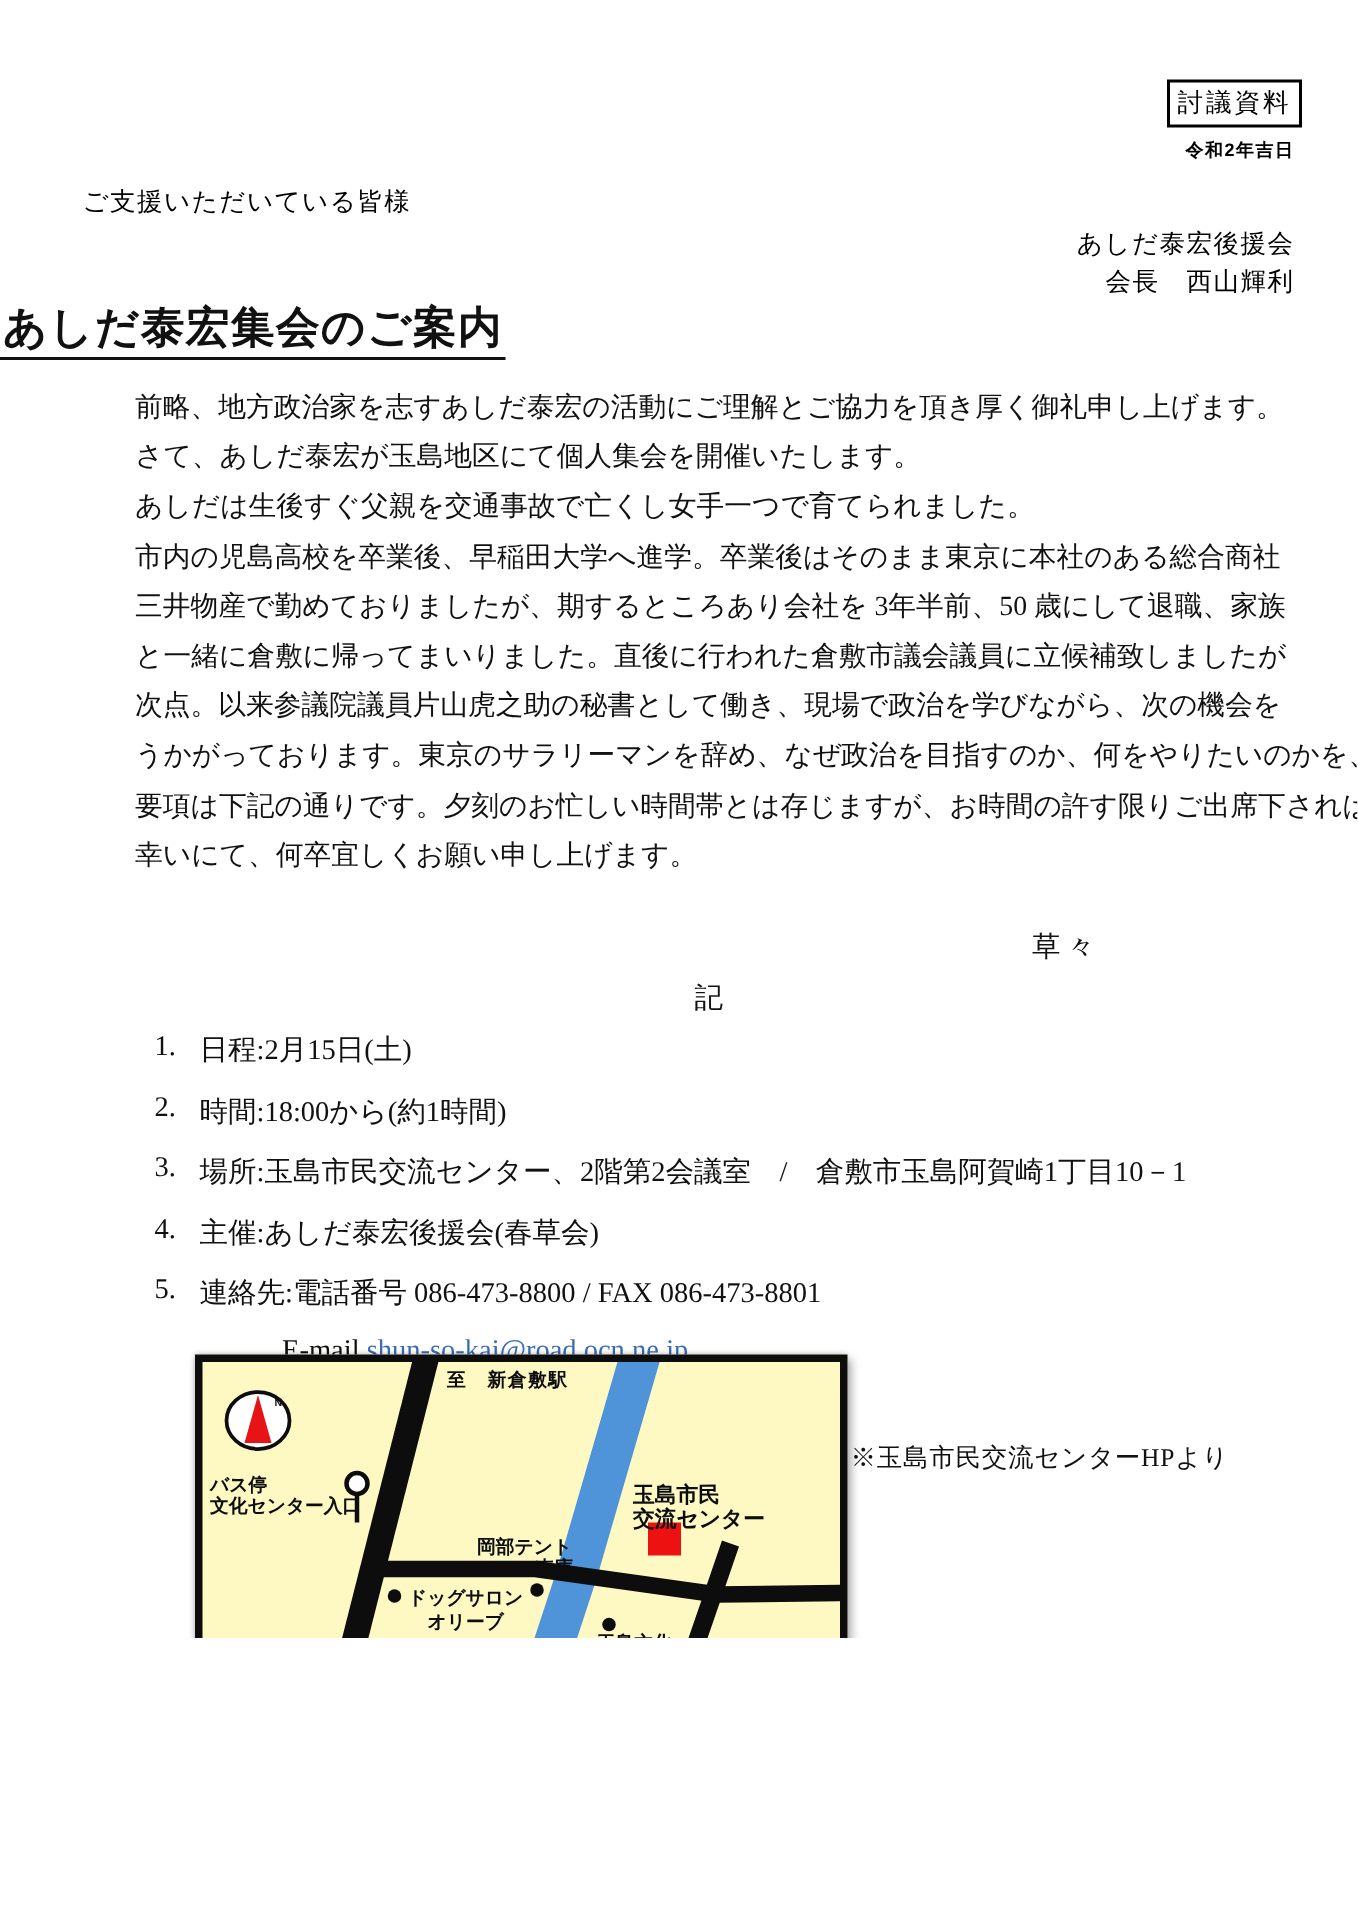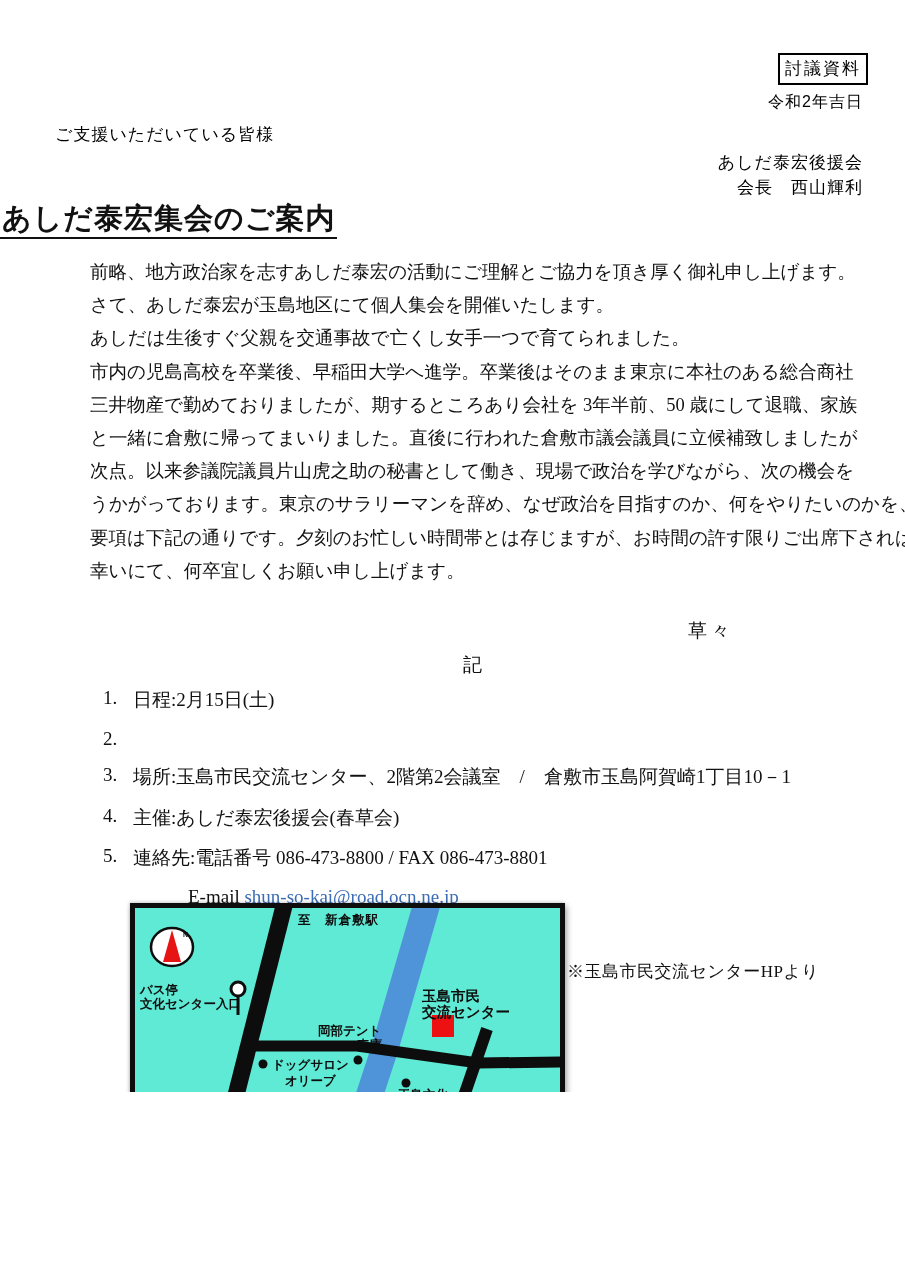--- a/index.html
+++ b/index.html
@@ -13,21 +13,21 @@
   }
   .sans{font-family:"Liberation Sans", sans-serif;}
   .abs{position:absolute;}
 
   .tag-box{
     top:53px;right:37px;
     border:2px solid #000;
     padding:2px 5px 3px 5px;
     font-size:17px;letter-spacing:2px;font-weight:500;color:#000;
   }
-  .date-line{top:92px;right:42px;font-size:16px;letter-spacing:1px;color:#000;}
+  .date-line{top:92px;right:42px;font-size:12px;letter-spacing:1px;color:#000;font-weight:bold;}
   .recipient{top:123px;left:55px;font-size:17px;letter-spacing:1px;color:#000;}
   .org-line{top:151px;right:42px;font-size:17px;letter-spacing:1px;color:#000;margin-left:10px;}
   .chair-line{top:176px;right:42px;font-size:17px;letter-spacing:1px;color:#000;}
 
   .doc-title{
     top:199px;left:0;right:0;
   }
   .doc-title span{
     font-size:29px;font-weight:bold;letter-spacing:1px;color:#111;
     border-bottom:2px solid #111;padding:0 2px 3px 2px;
@@ -40,21 +40,21 @@
   .record-marker{top:652px;left:0;right:0;text-align:center;padding-left:40px;font-size:19px;color:#111;}
 
   .list-block{top:687px;left:103px;font-size:19px;color:#111;}
   .list-row{display:flex;margin-bottom:14.5px;white-space:nowrap;}
   .list-row .num{width:30px;}
   .email-row{margin-left:85px;margin-top:4px;white-space:nowrap;}
   .email-link{color:#3b6cb5;text-decoration:underline;cursor:pointer;}
 
   .map-wrap{
     top:903px;left:130px;width:425px;height:272px;
-    border:5px solid #0d0d0d;background:#5eead4;
+    border:5px solid #0d0d0d;background:#fef9c3;
     box-shadow:2px 3px 6px rgba(0,0,0,0.35), -1px -1px 3px rgba(0,0,0,0.15);
   }
   .map-note{top:960px;left:567px;font-size:17px;color:#111;letter-spacing:0.5px;text-align:center;}
   .end-marker{top:1166px;left:818px;font-size:19px;letter-spacing:2px;color:#a16207;}
 
   svg text{
     font-family:"Liberation Sans", sans-serif;
     font-weight:bold;fill:#0d0d0d;
   }
 </style>
@@ -89,20 +89,21 @@
   <div class="abs closing">草々</div>
   <div class="abs record-marker">記</div>
 
   <div class="abs list-block">
     <div class="list-row">
       <span class="num">1.</span>
       <span>日程:2月15日(土)</span>
     </div>
     <div class="list-row">
       <span class="num">2.</span>
+      <span>時間:18:00から(約1時間)</span>
     </div>
     <div class="list-row">
       <span class="num">3.</span>
       <span>場所:玉島市民交流センター、2階第2会議室　/　倉敷市玉島阿賀崎1丁目10－1</span>
     </div>
     <div class="list-row">
       <span class="num">4.</span>
       <span>主催:あしだ泰宏後援会(春草会)</span>
     </div>
     <div class="list-row">

